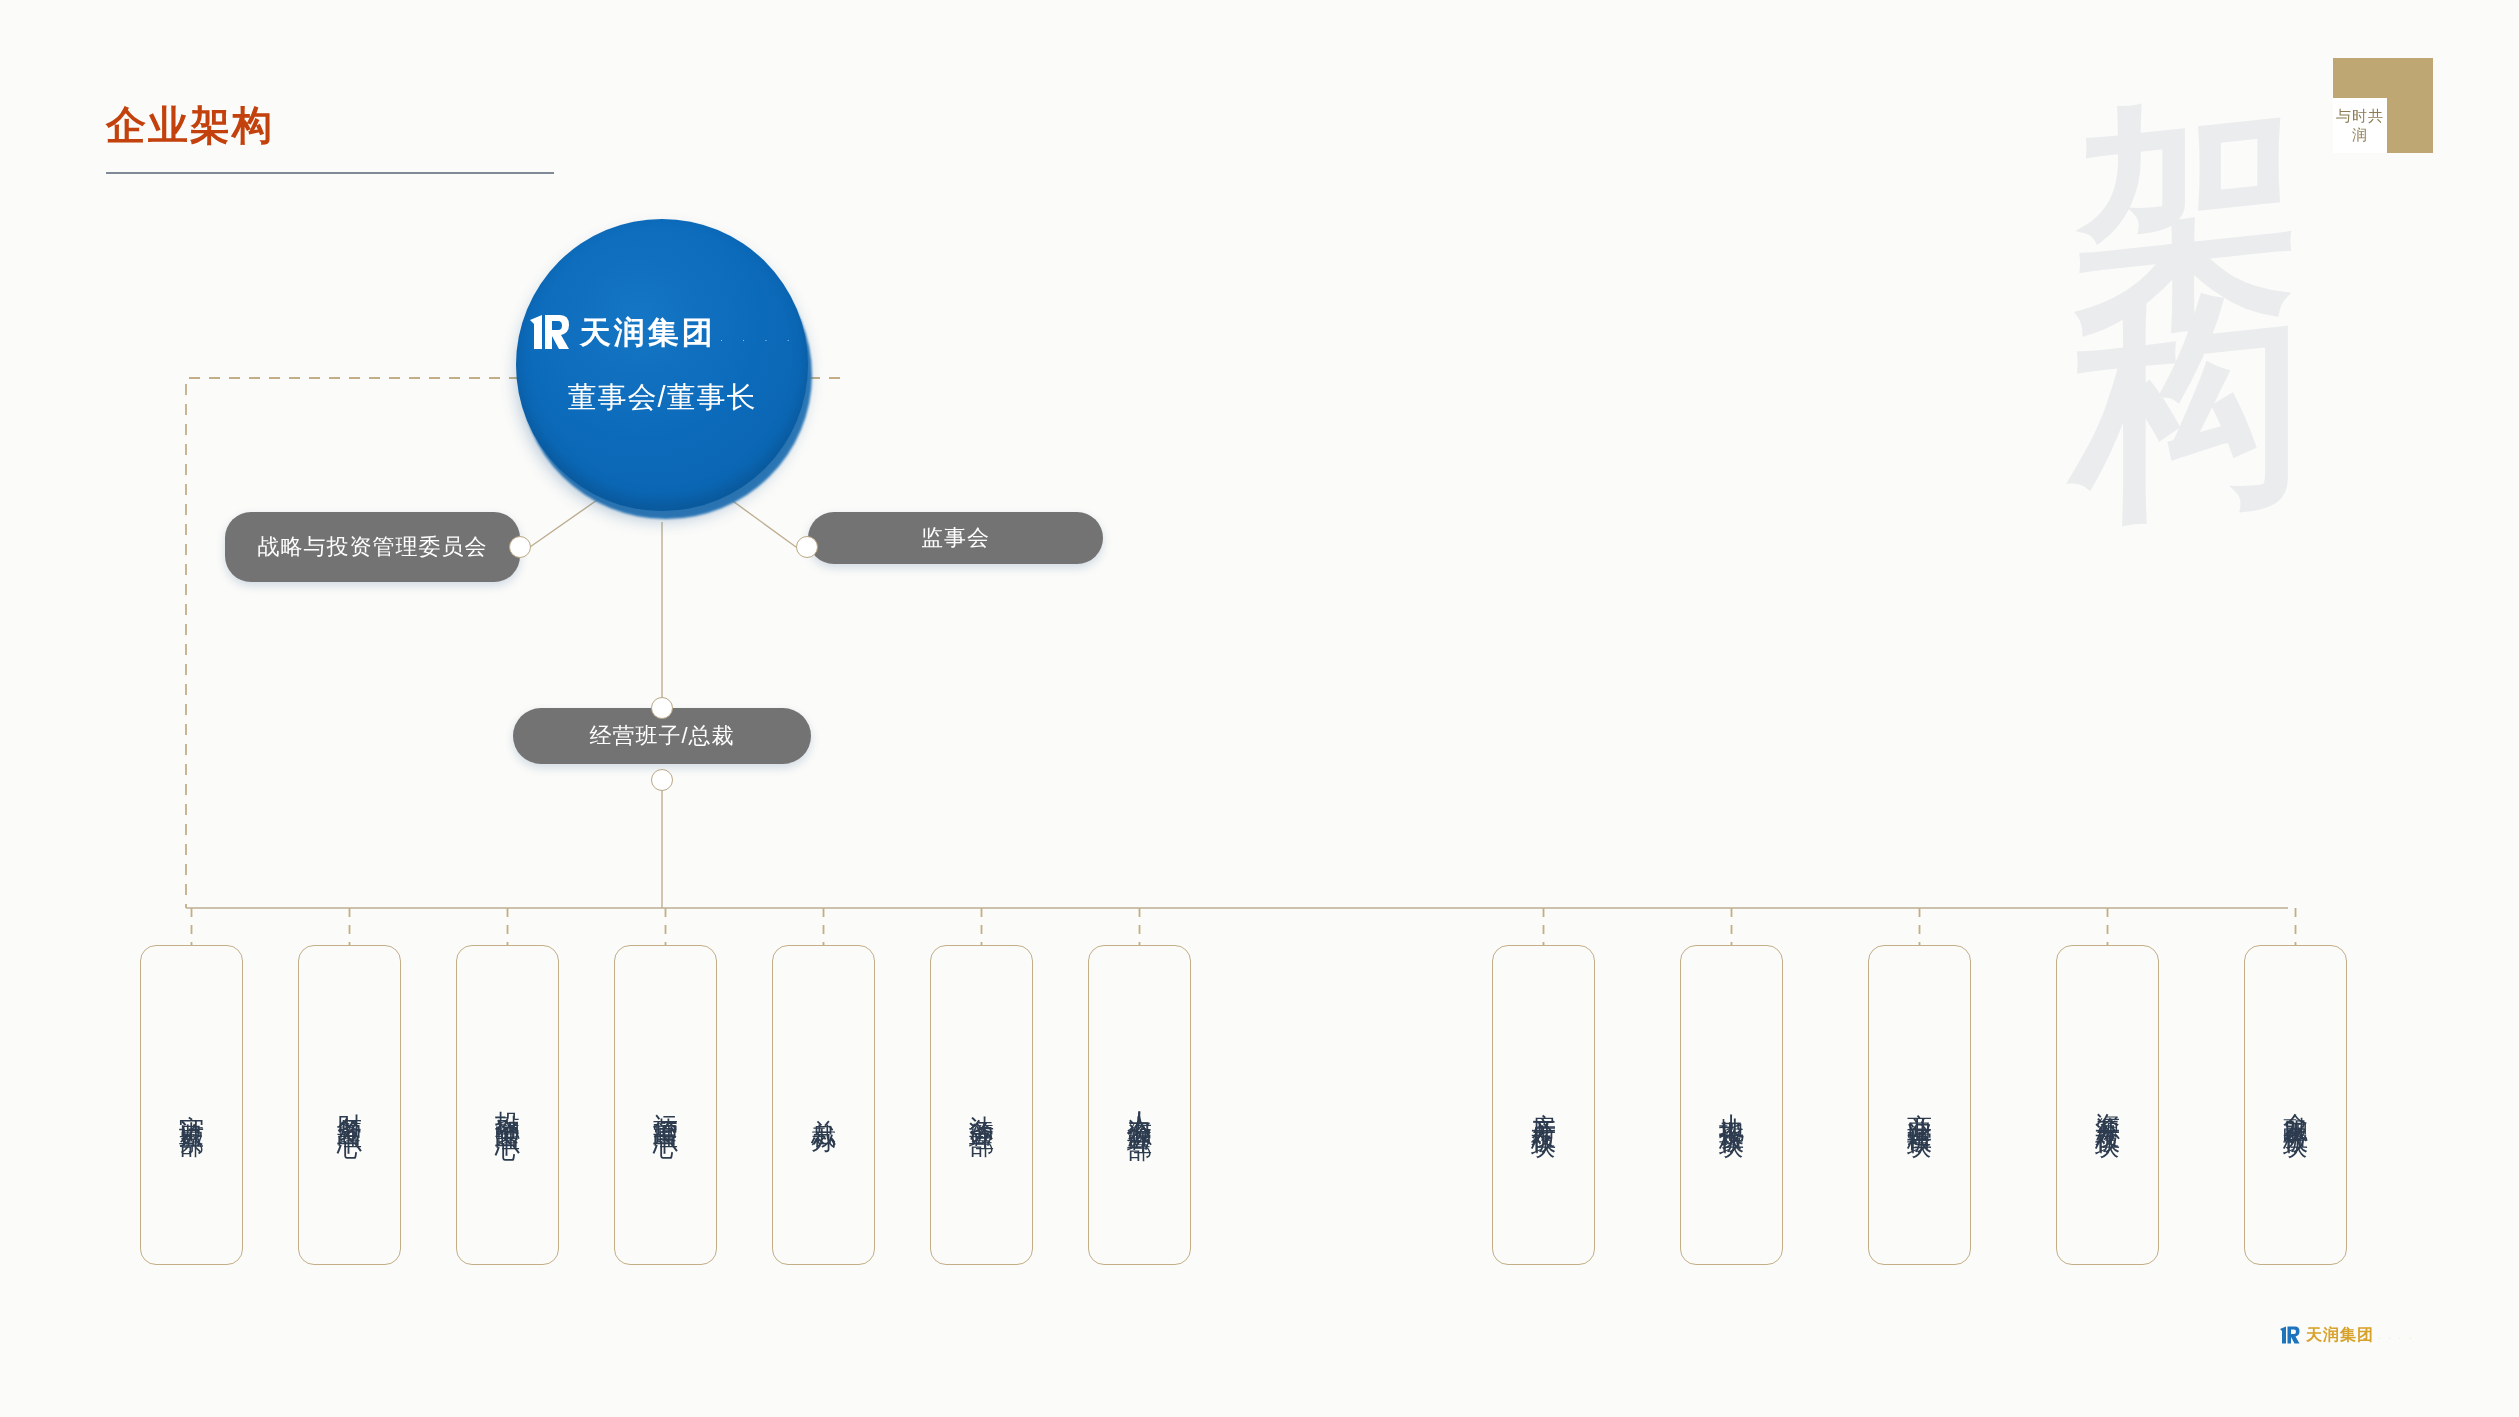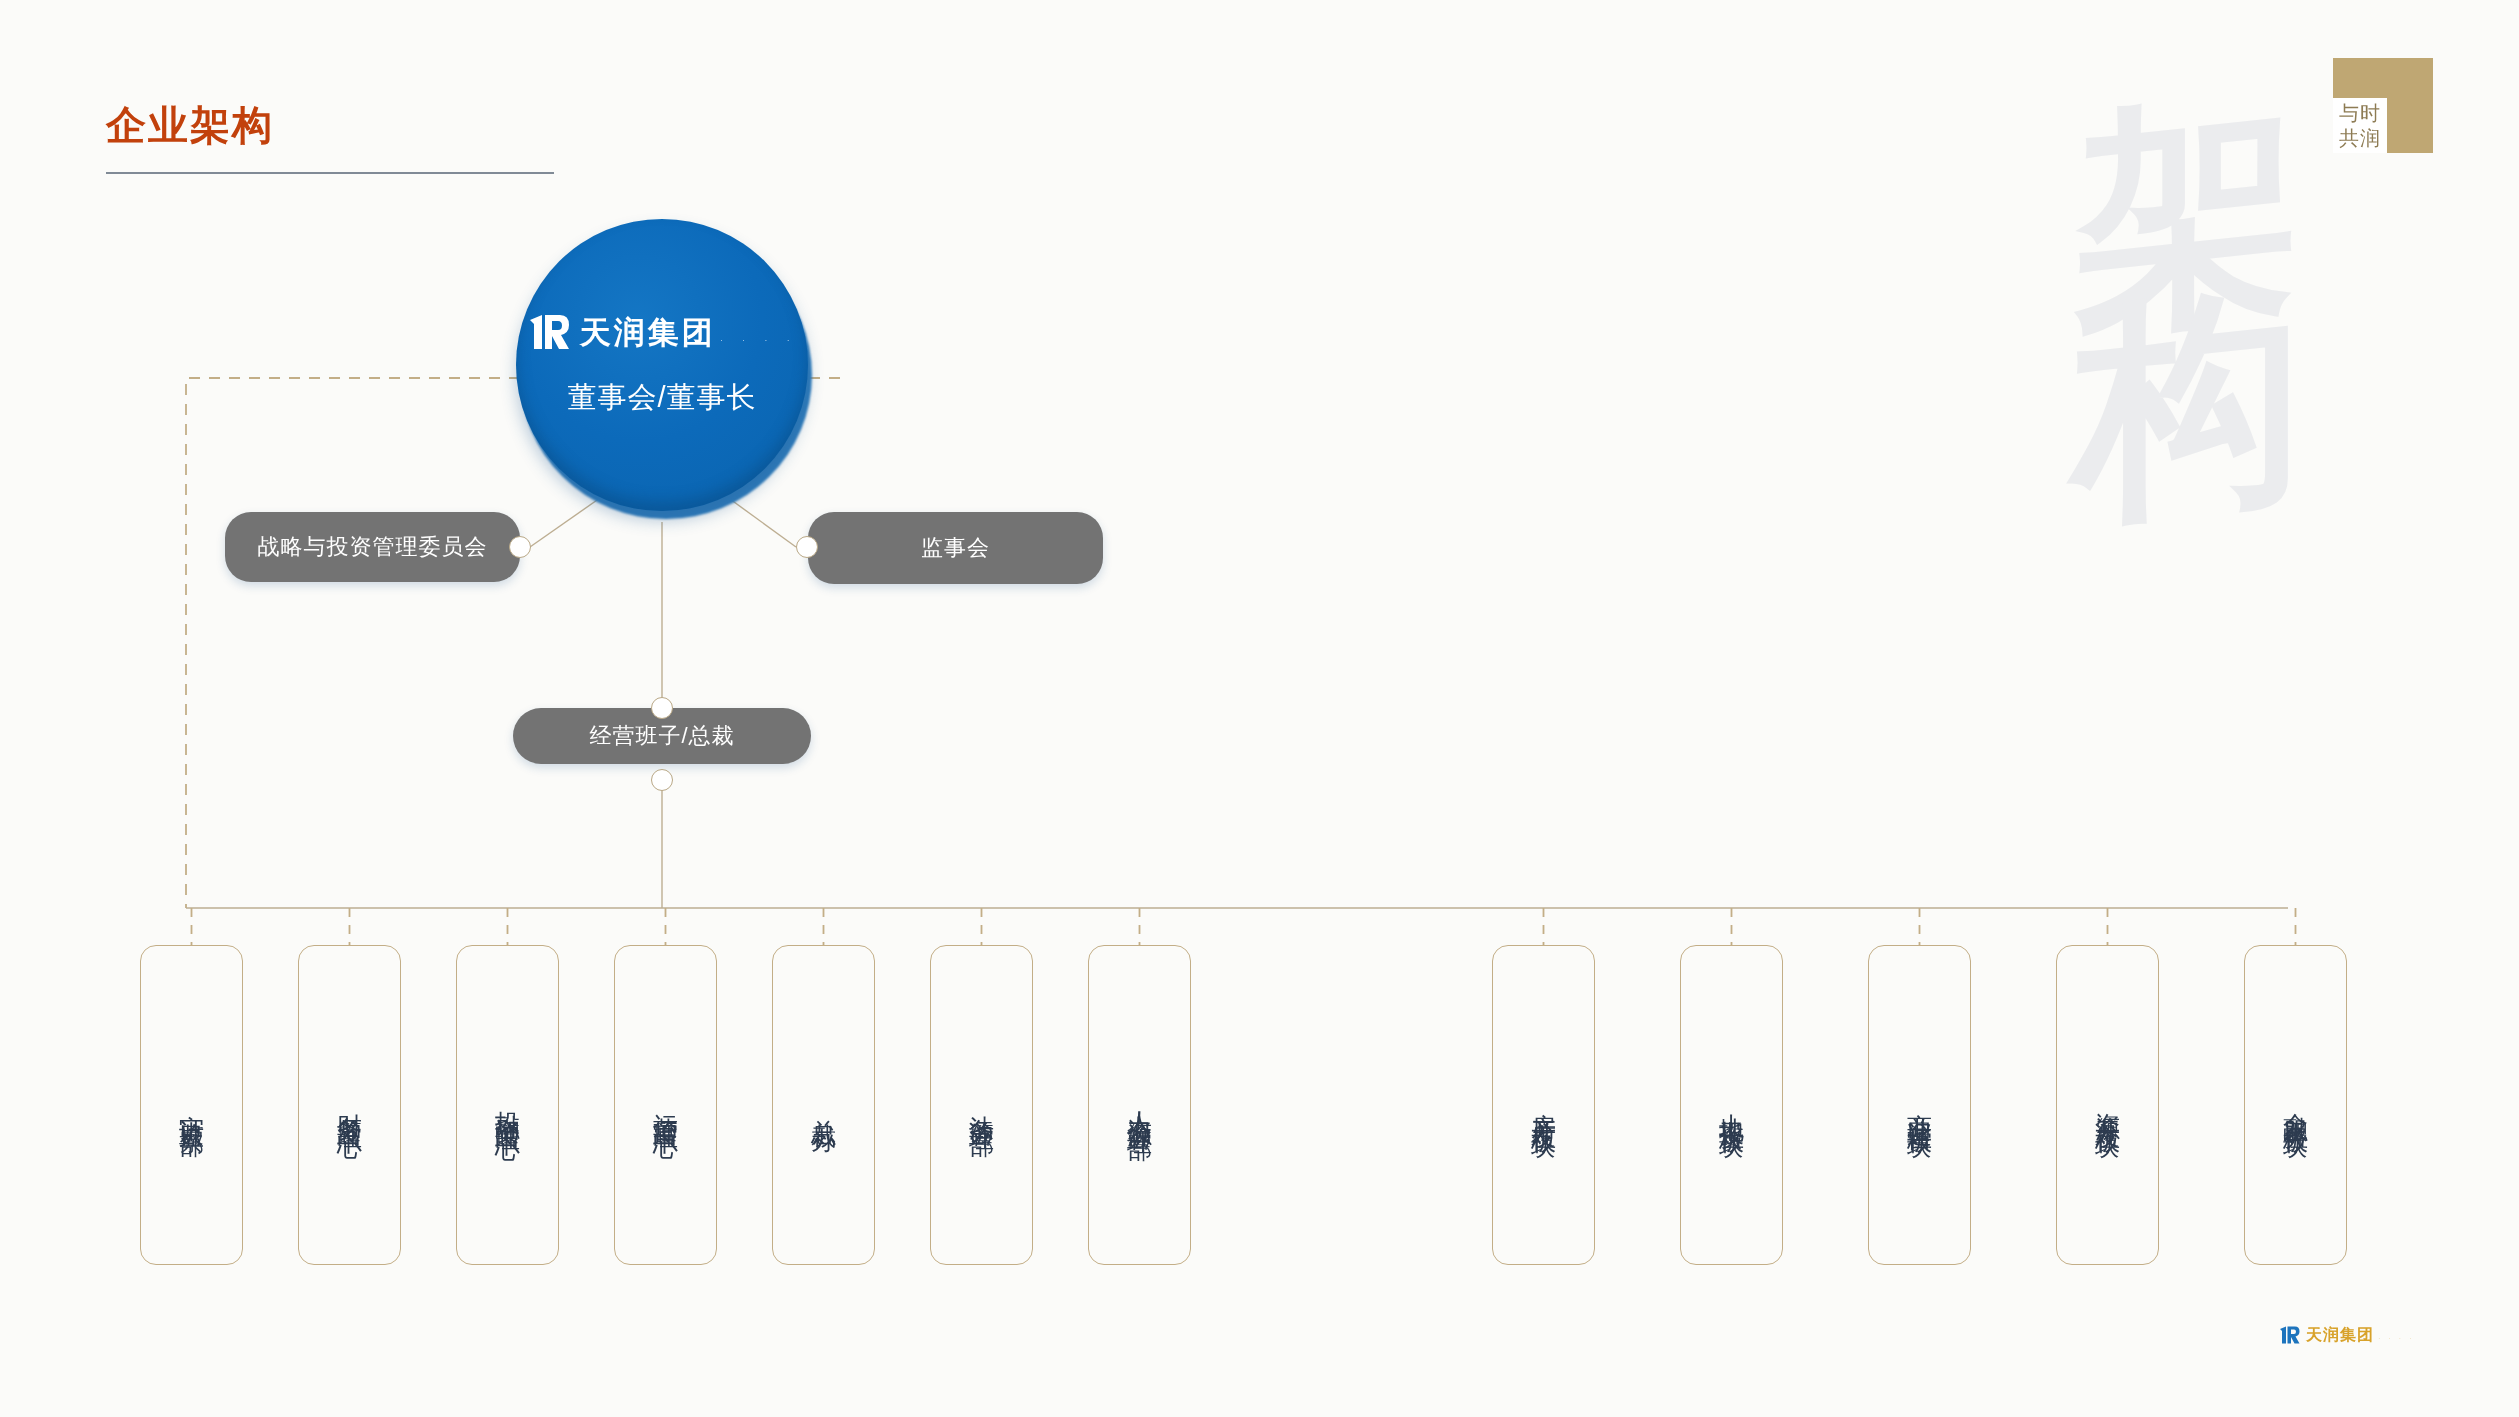--- a/index.html
+++ b/index.html
@@ -23,21 +23,21 @@
   #corner-badge{
     position:absolute;left:2333px;top:58px;width:100px;height:95px;
     background:#bfa773;
   }
   #corner-badge-inner{
     position:absolute;left:0px;top:40px;width:54px;height:55px;
     background:#ffffff;
     display:flex;align-items:center;justify-content:center;
   }
   #corner-badge-text{
-    font-size:20px;line-height:1.25;color:#8d7b53;text-align:center;
+    font-size:15px;line-height:1.25;color:#8d7b53;text-align:center;
     letter-spacing:1px;font-weight:500;
   }
   
   #watermark{
     position:absolute;left:1975px;top:120px;width:420px;height:370px;
     pointer-events:none;user-select:none;
   }
   #watermark-text{
     font-family:"DejaVu Serif","Liberation Serif",serif;
     font-size:230px;color:#ebecee;line-height:0.82;
@@ -80,21 +80,21 @@
   
   .pill{
     position:absolute;
     background:#737373;
     border-radius:26px;
     display:flex;align-items:center;justify-content:center;
     color:#ffffff;font-size:22px;letter-spacing:1px;
     box-shadow:0 4px 10px rgba(20,80,140,.18);
   }
   #pill-left{left:225px;top:512px;width:295px;height:70px;border-radius:26px 26px 26px 26px;}
-  #pill-right{left:808px;top:512px;width:295px;height:72px;}
+  #pill-right{left:808px;top:512px;width:295px;height:52px;}
   #pill-ceo{left:513px;top:708px;width:298px;height:56px;border-radius:30px;}
   
   .dot{
     position:absolute;width:22px;height:22px;border-radius:50%;
     background:#ffffff;border:1px solid #b9a886;box-sizing:border-box;
   }
   #dot-left{left:509px;top:536px;}
   #dot-right{left:796px;top:536px;}
   #dot-ceo-top{left:651px;top:697px;}
   #dot-ceo-bottom{left:651px;top:769px;}

